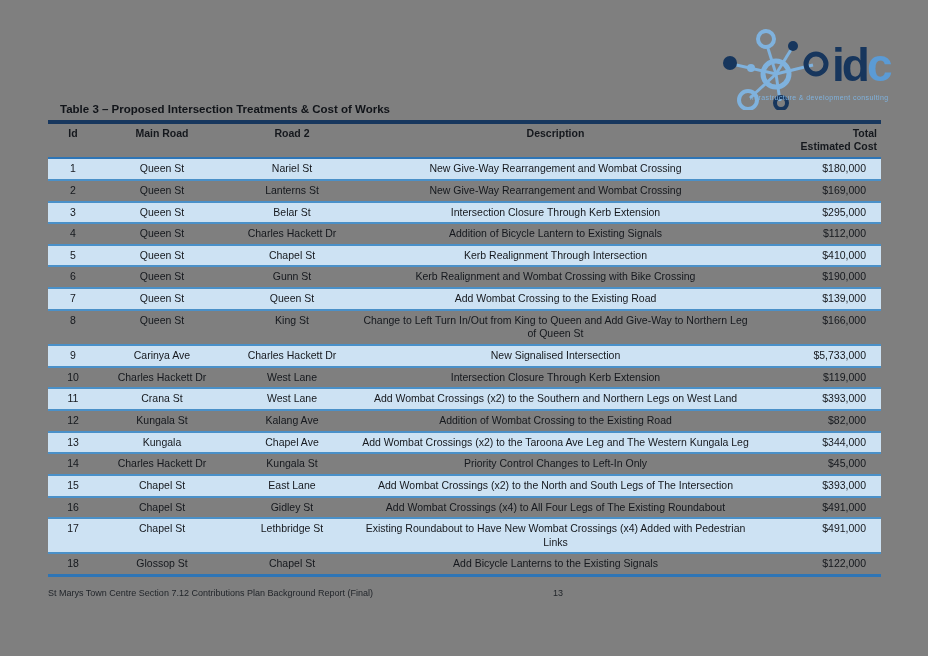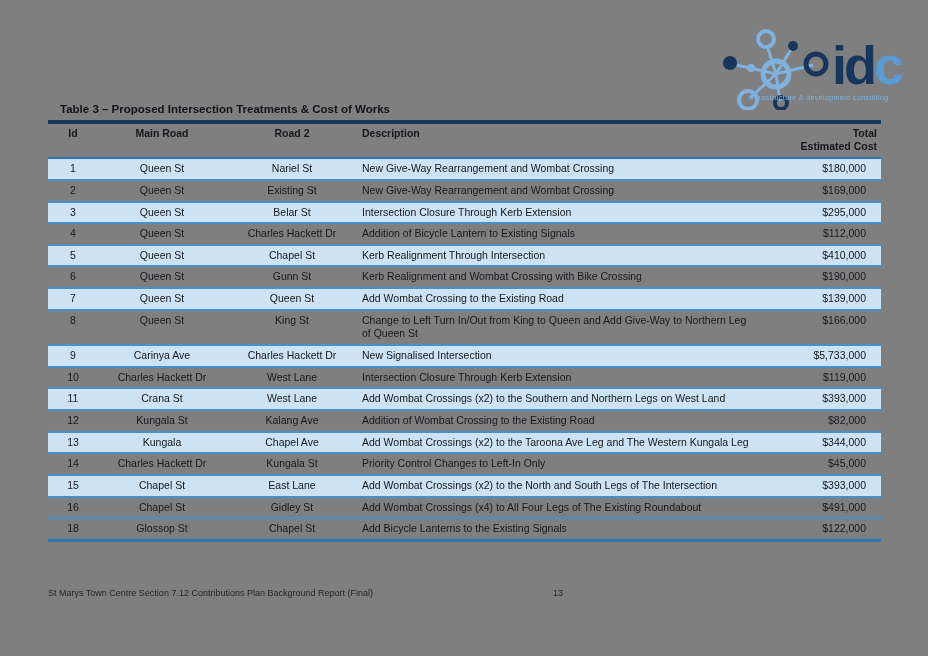--- a/index.html
+++ b/index.html
@@ -17,21 +17,21 @@
     position: absolute;
     top: 22px;
     left: 718px;
     width: 200px;
     height: 88px;
   }
   .logo-inner { display: flex; align-items: flex-start; }
   .logo svg { display: block; }
   .logo-word {
     font-weight: bold;
-    font-size: 54px;
+    font-size: 46px;
     line-height: 54px;
     letter-spacing: -3px;
     margin-top: 16px;
     margin-left: -4px;
   }
   .logo-word .id { color: #17365d; }
   .logo-word .c  { color: #5b9bd5; }
   .logo-tagline {
     position: absolute;
     left: 32px;
@@ -72,21 +72,21 @@
   .works-table tbody tr { border-bottom: 2px solid #4a90c8; }
   .works-table tbody tr.row-blue { background: #cde2f3; }
   .works-table td {
     padding: 3px 4px;
     vertical-align: top;
     line-height: 1.3;
   }
   .col-id    { width: 50px;  text-align: center; }
   .col-main  { width: 128px; text-align: center; }
   .col-road2 { width: 132px; text-align: center; }
-  .col-desc  { text-align: left; padding-right: 60px; }
+  .col-desc  { text-align: center; padding-right: 60px; }
   .col-cost  { width: 128px; text-align: right; white-space: pre-line; }
   th.col-cost { padding-right: 5px; }
   td.col-cost { padding-right: 15px; }
 
   
   .footer-doc-title {
     position: absolute;
     left: 48px;
     top: 588px;
     font-size: 9px;
@@ -151,21 +151,21 @@
       <tr class="row-blue">
         <td class="col-id">1</td>
         <td class="col-main">Queen St</td>
         <td class="col-road2">Nariel St</td>
         <td class="col-desc">New Give-Way Rearrangement and Wombat Crossing</td>
         <td class="col-cost">$180,000</td>
       </tr>
       <tr class="row-plain">
         <td class="col-id">2</td>
         <td class="col-main">Queen St</td>
-        <td class="col-road2">Existing St</td>
+        <td class="col-road2">Lanterns St</td>
         <td class="col-desc">New Give-Way Rearrangement and Wombat Crossing</td>
         <td class="col-cost">$169,000</td>
       </tr>
       <tr class="row-blue">
         <td class="col-id">3</td>
         <td class="col-main">Queen St</td>
         <td class="col-road2">Belar St</td>
         <td class="col-desc">Intersection Closure Through Kerb Extension</td>
         <td class="col-cost">$295,000</td>
       </tr>
@@ -253,20 +253,27 @@
         <td class="col-desc">Add Wombat Crossings (x2) to the North and South Legs of The Intersection</td>
         <td class="col-cost">$393,000</td>
       </tr>
       <tr class="row-plain">
         <td class="col-id">16</td>
         <td class="col-main">Chapel St</td>
         <td class="col-road2">Gidley St</td>
         <td class="col-desc">Add Wombat Crossings (x4) to All Four Legs of The Existing Roundabout</td>
         <td class="col-cost">$491,000</td>
       </tr>
+      <tr class="row-blue">
+        <td class="col-id">17</td>
+        <td class="col-main">Chapel St</td>
+        <td class="col-road2">Lethbridge St</td>
+        <td class="col-desc">Existing Roundabout to Have New Wombat Crossings (x4) Added with Pedestrian Links</td>
+        <td class="col-cost">$491,000</td>
+      </tr>
       <tr class="row-plain">
         <td class="col-id">18</td>
         <td class="col-main">Glossop St</td>
         <td class="col-road2">Chapel St</td>
         <td class="col-desc">Add Bicycle Lanterns to the Existing Signals</td>
         <td class="col-cost">$122,000</td>
       </tr>
     </tbody>
 </table>
 

